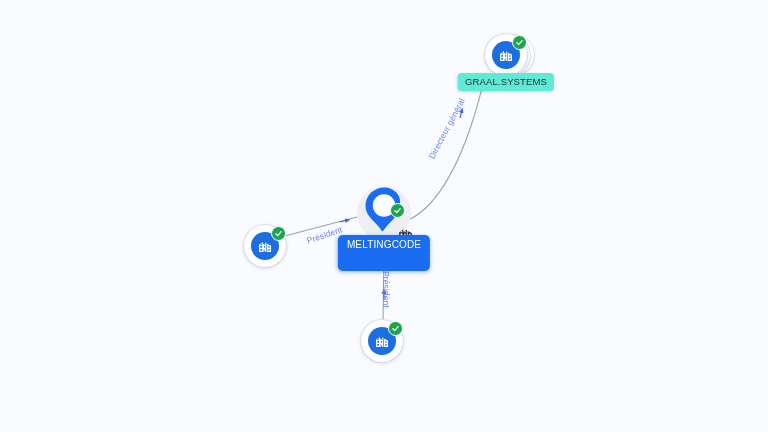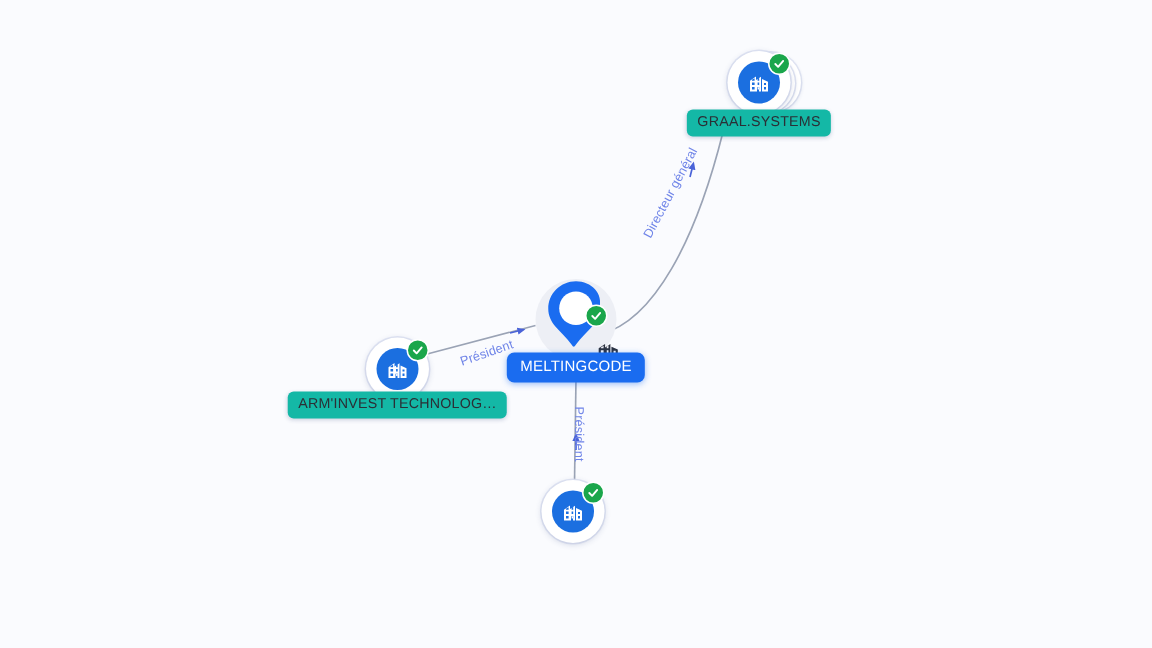--- a/index.html
+++ b/index.html
@@ -128,33 +128,33 @@
     box-sizing: border-box;
   }
   .badge svg { width: 9px; height: 9px; display: block; }
 
   
   .name-label {
     position: absolute;
     transform: translateX(-50%);
     padding: 3px 7px 4px;
     border-radius: 4px;
-    background: #14b8a6;
+    background: #5eead4;
     color: #2b2f36;
     font-size: 9.5px;
     letter-spacing: .15px;
     white-space: nowrap;
     box-shadow: 0 1px 3px rgba(40,60,120,.22);
     cursor: pointer;
   }
   .name-label.focus {
     background: #1a6cf0;
     color: #ffffff;
     font-size: 10px;
-    padding: 4px 9px 5px;
+    padding: 4px 9px 21px;
     border-radius: 5px;
     box-shadow: 0 1px 4px rgba(26,108,240,.45);
   }
 </style>
 </head>
 <body>
 
 <div id="canvas">
 
   <svg id="edge-layer" viewBox="0 0 768 432" xmlns="http://www.w3.org/2000/svg">
@@ -227,21 +227,20 @@
         <path fill="#ffffff" d="M3 21V10.2l6-4.2v3.4l5-3.2V21h-2v-4.2h-2V21H3zm2-2h2.6v-2.6H5V19zm0-4.4h2.6V12H5v2.6zm0-4.4h2.6V7.8L5 9.3v.9zM10.6 19h1.6v-2.6h-1.6V19zm0-4.4h1.6V12h-1.6v2.6zm0-4.4h1.6V7.6l-1.6 1v1.4zM15 21V8.6l6 2.6V21h-6zm2-2h2v-2.4h-2V19zm0-4.4h2V12.4h-2v2.2z"></path>
       </svg>
     </div>
     <div class="badge" style="left:6px; top:-20px;">
       <svg viewBox="0 0 24 24" xmlns="http://www.w3.org/2000/svg" aria-hidden="true">
         <path fill="none" stroke="#ffffff" stroke-width="3.4" stroke-linecap="round" stroke-linejoin="round" d="M5 12.5 L10 17.5 L19 7"></path>
       </svg>
     </div>
     <div class="node-hit"></div>
   </div>
-  <div class="name-label" style="left:265px; top:261px;">ARM'INVEST TECHNOLOG…</div>
 
   <div class="node" style="left:382px; top:341px;">
     <div class="disc-outer"></div>
     <div class="disc-inner">
       <svg viewBox="0 0 24 24" xmlns="http://www.w3.org/2000/svg" aria-hidden="true">
         <path fill="#ffffff" d="M3 21V10.2l6-4.2v3.4l5-3.2V21h-2v-4.2h-2V21H3zm2-2h2.6v-2.6H5V19zm0-4.4h2.6V12H5v2.6zm0-4.4h2.6V7.8L5 9.3v.9zM10.6 19h1.6v-2.6h-1.6V19zm0-4.4h1.6V12h-1.6v2.6zm0-4.4h1.6V7.6l-1.6 1v1.4zM15 21V8.6l6 2.6V21h-6zm2-2h2v-2.4h-2V19zm0-4.4h2V12.4h-2v2.2z"></path>
       </svg>
     </div>
     <div class="badge" style="left:6px; top:-20px;">
       <svg viewBox="0 0 24 24" xmlns="http://www.w3.org/2000/svg" aria-hidden="true">

